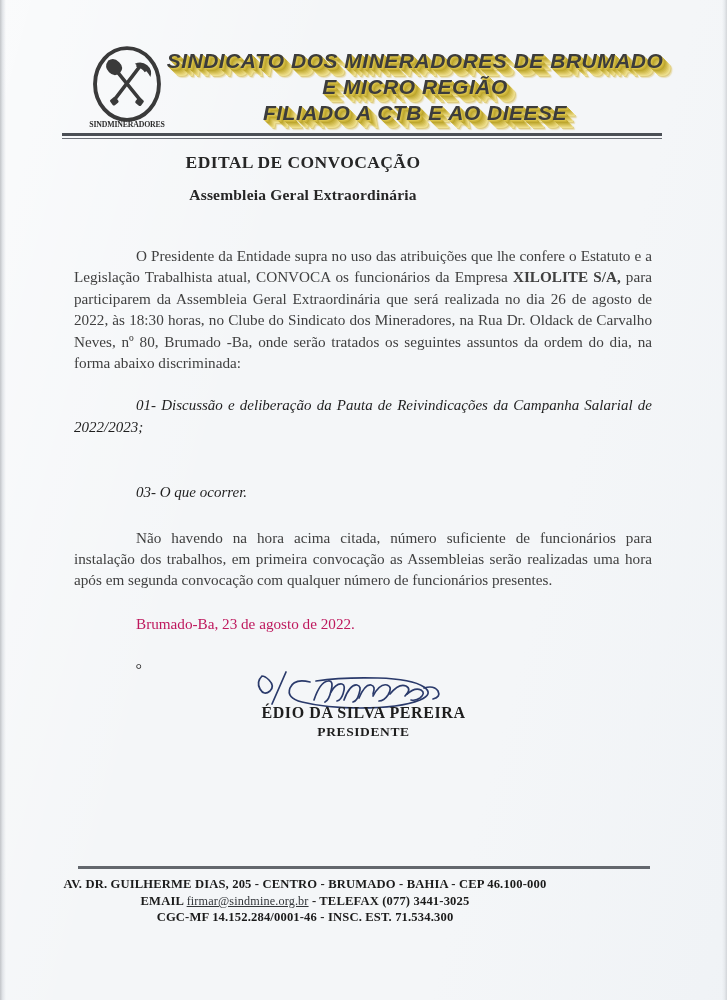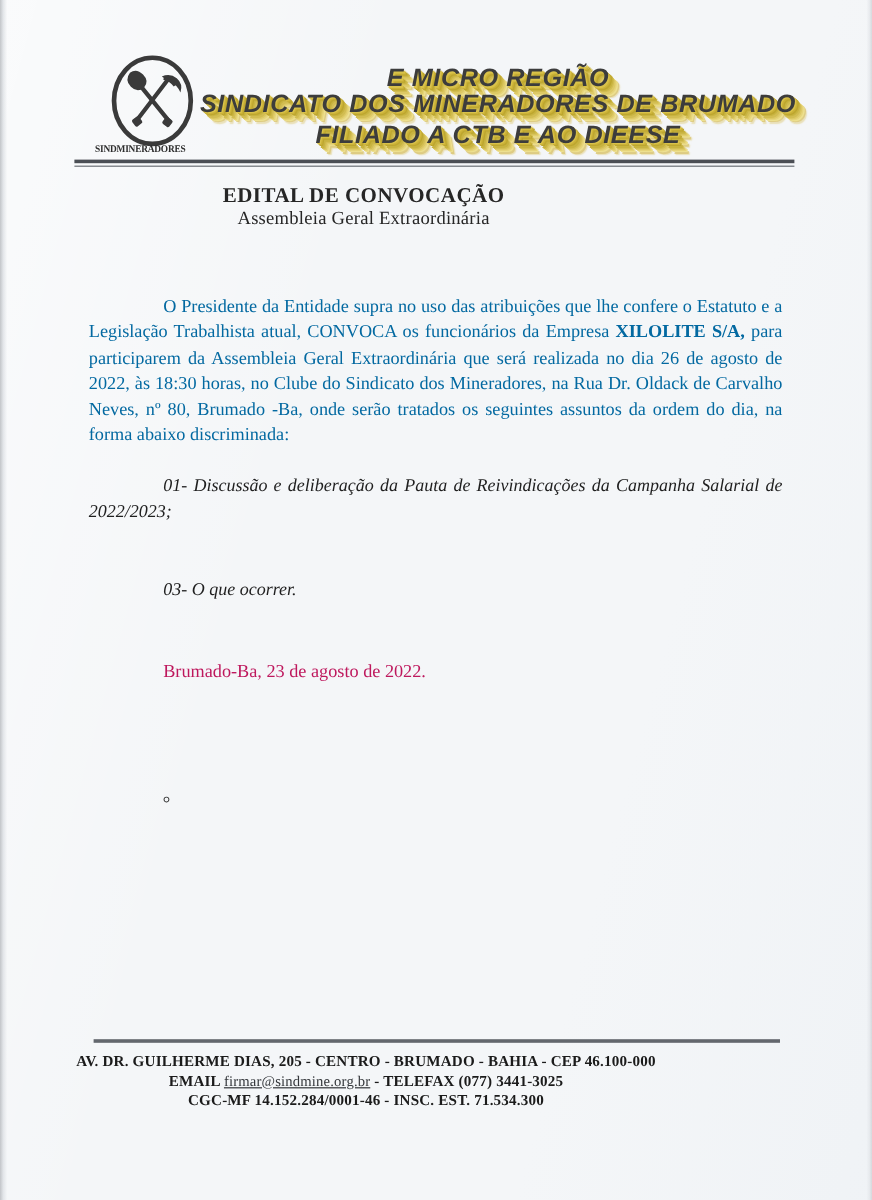--- a/index.html
+++ b/index.html
@@ -51,20 +51,21 @@
     left: 0;
     top: 40px;
     width: 727px;
     height: 92px;
   }
   .logo-wrap {
     position: absolute;
     left: 75px;
     top: 5px;
     width: 104px;
+    text-align: center;
   }
   .logo-mark {
     width: 78px;
     height: 78px;
     margin: 0 auto;
     display: block;
   }
   .logo-caption {
     font-family: "Liberation Serif", "DejaVu Serif", serif;
     font-weight: bold;
@@ -138,39 +139,39 @@
   .doc-title {
     font-family: "Liberation Serif", "DejaVu Serif", serif;
     font-weight: bold;
     font-size: 17.5px;
     color: #262626;
     letter-spacing: 0.4px;
     line-height: 1.15;
   }
   .doc-subtitle {
     font-family: "Liberation Serif", "DejaVu Serif", serif;
-    font-weight: normal;
+    font-weight: bold;
     font-size: 15.5px;
     color: #262626;
     letter-spacing: 0.2px;
-    margin-top: 2px;
+    margin-top: 14px;
   }
 
   
   .body-col {
     position: absolute;
     left: 74px;
     top: 245px;
     width: 578px;
   }
   p.para {
     margin: 0;
     font-size: 15.2px;
     line-height: 21.4px;
-    color: #0369a1;
+    color: #404040;
     text-align: justify;
     text-indent: 62px;
     font-family: "Liberation Serif", "DejaVu Serif", serif;
   }
   p.para b { font-weight: bold; }
 
   p.item {
     margin: 0;
     font-size: 15px;
     line-height: 21.4px;
@@ -300,22 +301,22 @@
         <path d="M60 24 q9 -4 16 2 q7 6 4 15 q-4 -8 -10 -11 q-6 -3 -10 -6 z" fill="#3a3a3a"></path>
         <path d="M62 26 q8 2 12 8" stroke="#3a3a3a" stroke-width="3" fill="none"></path>
 
         <rect x="62" y="68" width="9" height="9" rx="2" fill="#3a3a3a" transform="rotate(38 66 72)"></rect>
         <rect x="29" y="68" width="9" height="9" rx="2" fill="#3a3a3a" transform="rotate(-38 33 72)"></rect>
       </svg>
       <div class="logo-caption">SINDMINERADORES</div>
     </div>
 
     <div class="banner">
+      <div class="banner-line l1">SINDICATO DOS MINERADORES DE BRUMADO</div>
       <div class="banner-line l2">E MICRO REGIÃO</div>
-      <div class="banner-line l1">SINDICATO DOS MINERADORES DE BRUMADO</div>
       <div class="banner-line l3">FILIADO A CTB E AO DIEESE</div>
     </div>
   </div>
 
   <div class="hr-double">
     <div class="thick"></div>
     <div class="gap"></div>
     <div class="thin"></div>
   </div>
 
@@ -330,27 +331,47 @@
 
     <div class="sp-1"></div>
     <p class="item">01- Discussão e deliberação da Pauta de Reivindicações da Campanha Salarial de 2022/2023;</p>
 
     <div class="sp-2"></div>
 
     <div class="sp-3"></div>
     <p class="item">03-  O que ocorrer.</p>
 
     <div class="sp-4"></div>
+    <p class="para">Não havendo na hora acima citada, número suficiente de funcionários para instalação dos trabalhos, em primeira convocação as Assembleias serão realizadas uma hora após em segunda convocação com qualquer número de funcionários presentes.</p>
 
     <div class="sp-5"></div>
     <p class="datum">Brumado-Ba, 23 de agosto de 2022.</p>
   </div>
 
   <div class="stray-mark">⸰</div>
 
+  <div class="signature-block">
+    <svg class="sig-scribble" viewBox="0 0 230 46">
+      <g fill="none" stroke="#2a3a6b" stroke-width="1.7" stroke-linecap="round" stroke-linejoin="round">
+        <path d="M10 6 q-6 6 -2 13 q4 7 10 2 q5 -5 -1 -11 q-4 -4 -7 -4"></path>
+        <path d="M20 34 L34 2"></path>
+        <path d="M58 12 q-16 -4 -20 6 q-4 10 12 14 q24 6 58 6 q40 0 60 -8 q14 -6 4 -13 q-12 -8 -46 -9 q-36 -1 -62 3"></path>
+        <path d="M62 30 q6 -18 14 -19 q6 -1 3 10 q-2 9 -6 11"></path>
+        <path d="M79 22 q5 -9 11 -8 q4 1 1 10 q-2 6 -6 7"></path>
+        <path d="M92 30 q6 -16 13 -15 q5 1 2 9 q-2 7 -6 8"></path>
+        <path d="M107 28 q6 -14 12 -13 q5 1 2 9"></path>
+        <path d="M121 26 q7 -13 14 -11 q6 2 1 10 q-4 6 -9 6"></path>
+        <path d="M138 24 q9 -11 16 -8 q6 3 -1 10"></path>
+        <path d="M155 24 q8 -7 14 -4 q5 3 -1 8 q-4 3 -9 2"></path>
+        <path d="M172 18 q10 -3 14 3 q3 6 -5 8"></path>
+      </g>
+    </svg>
+    <div class="sig-name">ÉDIO DA SILVA PEREIRA</div>
+    <div class="sig-role">PRESIDENTE</div>
+  </div>
 
   <div class="footer-rule"></div>
 
   <div class="footer">
     <div class="footer-line">AV. DR. GUILHERME DIAS, 205 - CENTRO - BRUMADO - BAHIA - CEP 46.100-000</div>
     <div class="footer-line"><span>EMAIL</span>
       <span class="email-link">firmar@sindmine.org.br</span>
       <span>- TELEFAX (077) 3441-3025</span></div>
     <div class="footer-line">CGC-MF 14.152.284/0001-46 - INSC. EST. 71.534.300</div>
   </div>

